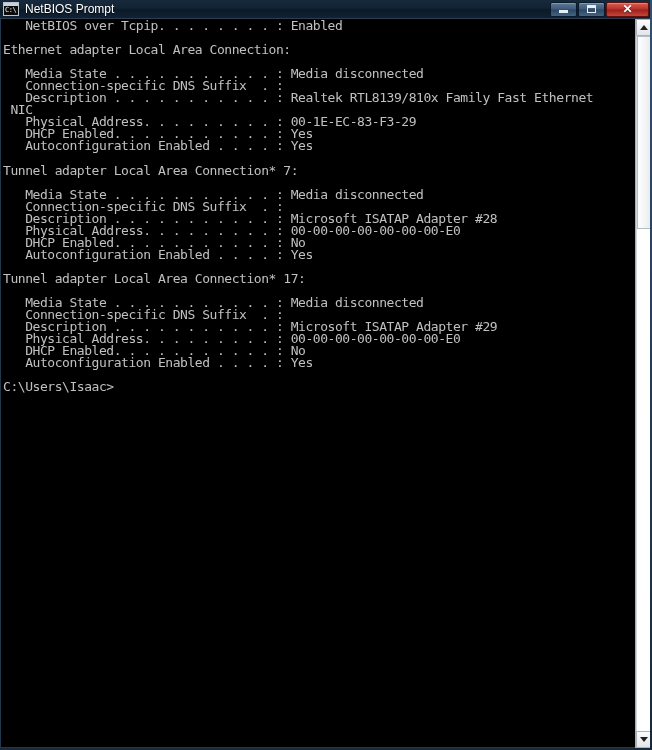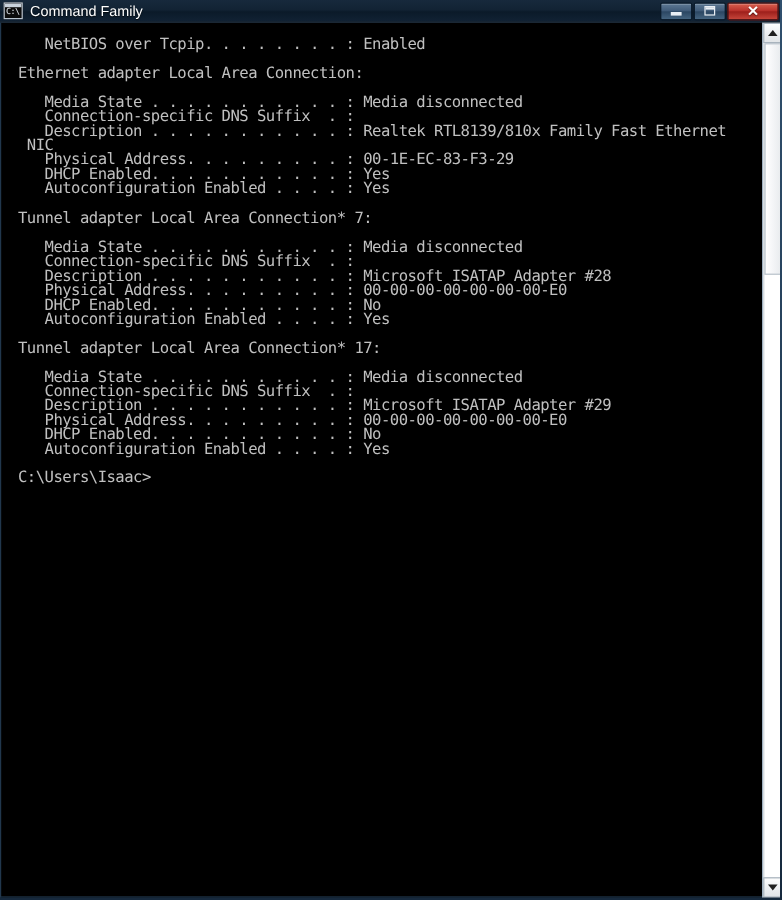--- a/index.html
+++ b/index.html
@@ -151,21 +151,21 @@
     box-sizing: border-box;
     border-left: 1px solid #21374d;
     border-bottom: 1px solid #21374d;
     overflow: hidden;
   }
   #console-text {
     position: absolute;
     left: 2px;
     top: 1px;
     width: 625px;
-    margin: 12px;
+    margin: 0;
     padding: 0;
     font-family: "DejaVu Sans Mono", "Liberation Mono", monospace;
     font-size: 13px;
     line-height: 12.05px;
     color: #c0c0c0;
     white-space: pre;
     letter-spacing: -0.45px;
   }
 
   
@@ -248,21 +248,21 @@
 </head>
 <body>
 
 <div id="window">
 
   <div id="titlebar">
     <div id="titlebar-left">
       <span class="app-icon">
         <span class="app-icon-text">C:\</span>
       </span>
-      <span id="title-text">Command Family</span>
+      <span id="title-text">NetBIOS Prompt</span>
     </div>
     <div id="window-controls">
       <div class="win-btn">
         <span class="glyph-min"></span>
       </div>
       <div class="win-btn">
         <span class="glyph-restore"></span>
       </div>
       <div class="win-btn close">
         <span class="glyph-close">✕</span>

